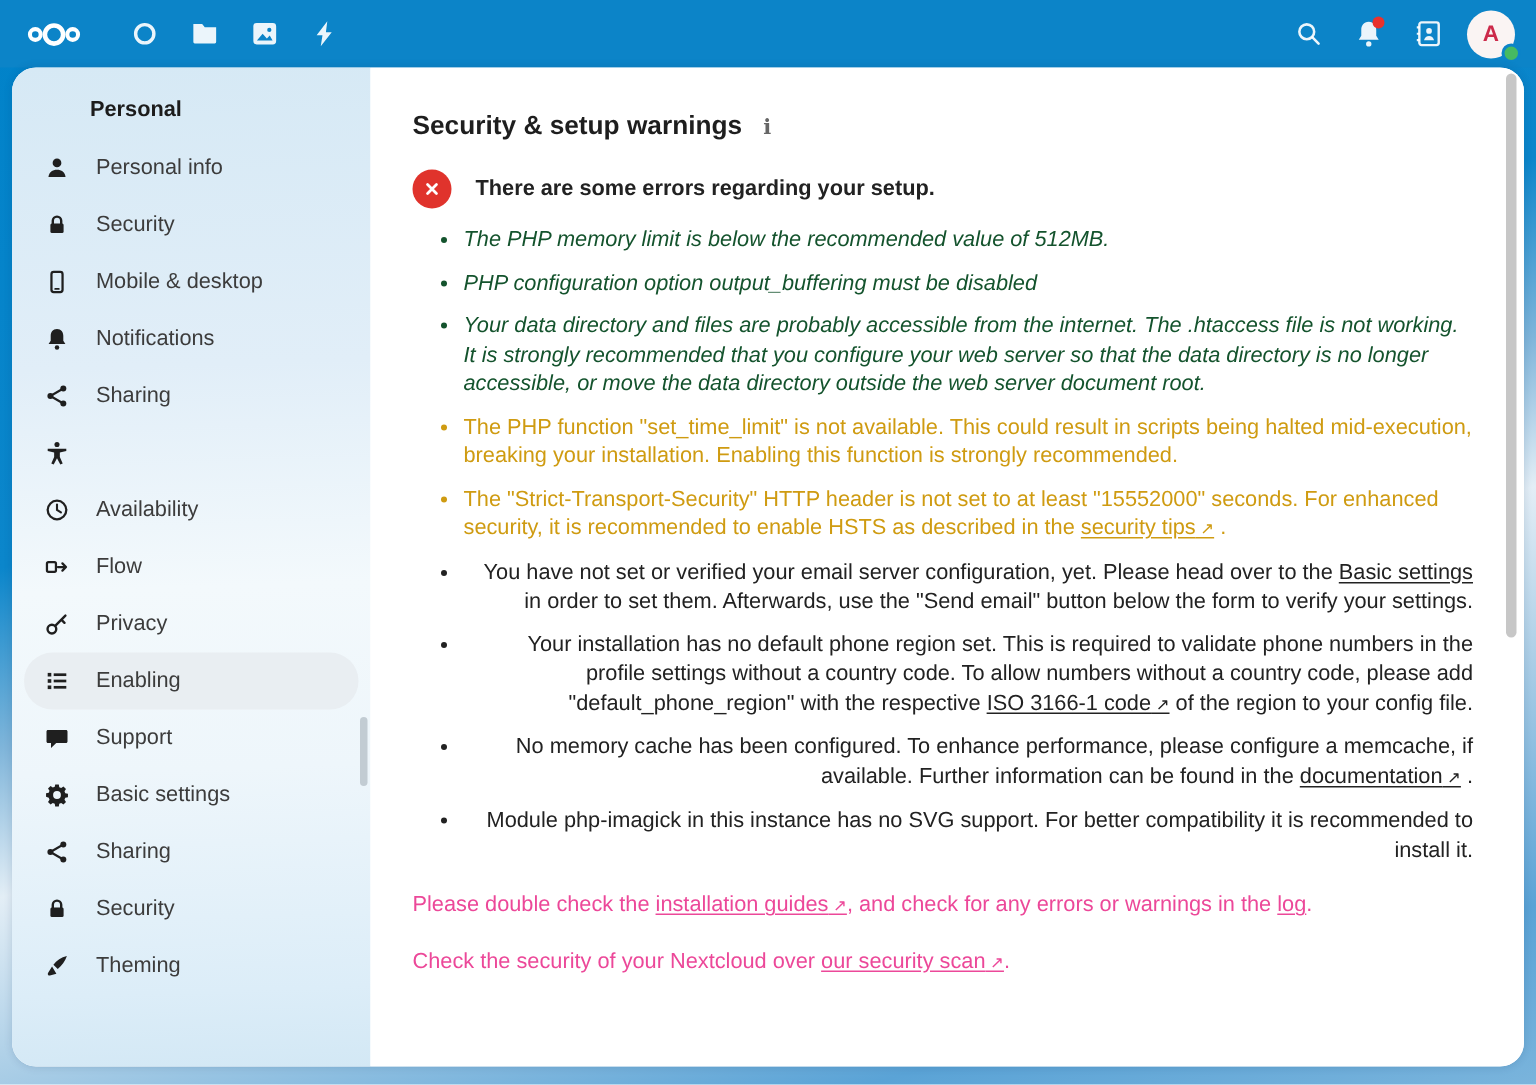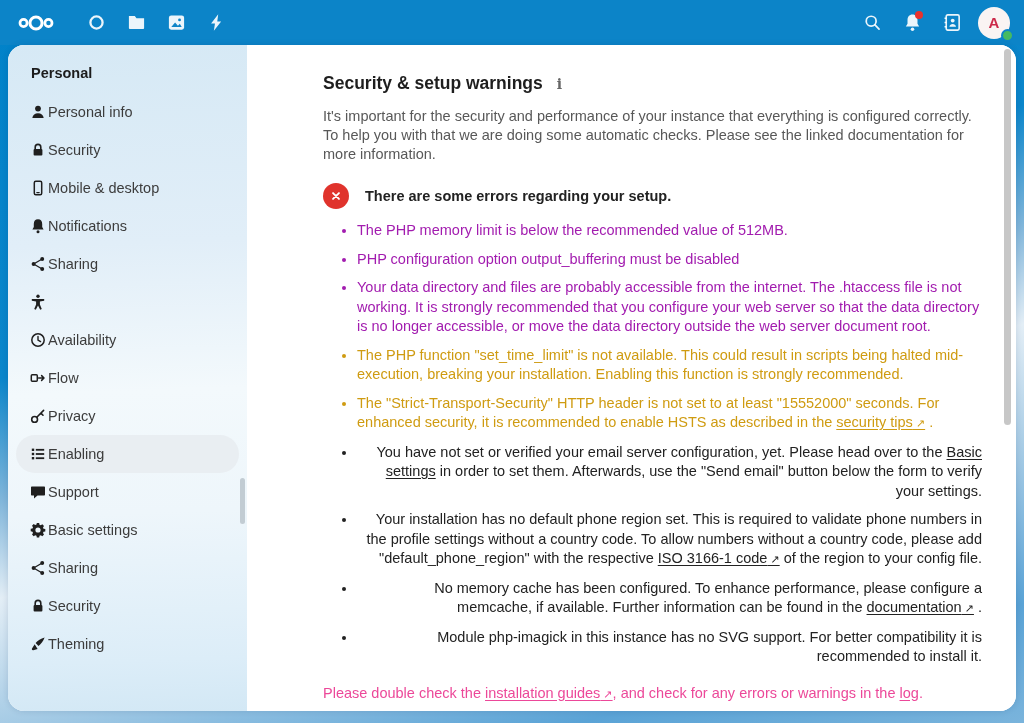--- a/index.html
+++ b/index.html
@@ -46,40 +46,40 @@
     box-shadow: 0 0 6px rgba(0,40,90,.15);
   }
 
   
   .sidebar {
     width:239px; flex:none; position:relative; padding-top:8px;
     background: linear-gradient(178deg, #d6e9f5 0%, #e1eef8 30%, #f3f9fc 52%, #eef6fb 70%, #dcedf8 92%, #d3e8f5 100%);
   }
   .nav-header {
     font-weight:700; font-size:14.5px; color:#1c1c1c;
-    padding:12px 0 12px 23px;
+    padding:12px 0 12px 52px;
   }
   .nav-header.admin { margin-top:16px; }
   .nav-item {
     display:flex; align-items:center; height:38px; margin:0 8px; padding-left:14px;
     border-radius:24px; color:#3c3c3c; cursor:pointer;
   }
   .nav-item.selected { background:#e9eef2; }
   .nav-item .icon { width:16px; height:16px; color:#1f1f1f; flex:none; }
   .nav-item .icon svg { width:16px; height:16px; display:block; }
-  .nav-label { font-size:14.5px; margin-left:2px; white-space:nowrap; }
+  .nav-label { font-size:14.5px; margin-left:18px; white-space:nowrap; }
   .scrollbar-side {
     position:absolute; top:433px; left:232px; width:5px; height:46px;
     border-radius:3px; background:#c2ccd3;
   }
 
   
   .main {
     flex:1; background:#fff; position:relative; overflow:hidden;
-    padding:24px 34px 0 28px; color:#222;margin-left:48px;
+    padding:24px 34px 0 28px; color:#222;
   }
   h1.section-heading, h2.section-heading {
     font-size:17.5px; font-weight:700; color:#1e1e1e; display:inline-block;
   }
   .heading-row { margin:4px 0 13px; }
   .info-glyph {
     font-family:"DejaVu Serif", serif; color:#666; font-size:14px; font-weight:700;
     margin-left:14px; cursor:pointer;
   }
   .intro { color:#585858; font-size:14.5px; line-height:19px; max-width:730px; }
@@ -89,21 +89,21 @@
     display:flex; align-items:center; justify-content:center;
   }
   .err-circle svg { width:14px; height:14px; }
   .error-banner-text { margin-left:16px; font-size:14.5px; color:#222;font-weight:bold; }
 
   ul.checks { list-style:disc; margin:0; padding:0 0 0 34px; }
   ul.checks:first-of-type { margin-top:12px; }
   ul.checks li {
     font-size:14.5px; line-height:19.5px; margin-bottom:9px; max-width:718px;
   }
-  ul.checks.error li { color:#a21caf; }
+  ul.checks.error li { color:#14532d;font-style:italic; }
   ul.checks.warning li { color:#cf9b11; }
   ul.checks.info li { color:#222;text-align:right; }
   a.inline-link { color:inherit; text-decoration:underline; text-underline-offset:2px; cursor:pointer; }
   .ext { font-size:11px; }
 
   .footer-line { font-size:14.5px; line-height:19.5px; color:#ec4899; margin-top:17px; }
 
   .scrollbar-main {
     position:absolute; top:4px; right:5px; width:7px; height:376px;
     background:#c7c7c7; border-radius:4px;
@@ -333,21 +333,20 @@
           <span class="nav-label">Theming</span>
         </div>
       </nav>
     <div class="scrollbar-side"></div>
   </aside>
 
   <main class="main">
     <div class="heading-row">
       <h1 class="section-heading">Security &amp; setup warnings</h1><span class="info-glyph">i</span>
     </div>
-    <p class="intro">It's important for the security and performance of your instance that everything is configured correctly. To help you with that we are doing some automatic checks. Please see the linked documentation for more information.</p>
 
     <div class="error-banner">
       <div class="err-circle">
         <svg viewBox="0 0 16 16" fill="none" stroke="#ffffff" stroke-width="2.1" stroke-linecap="round">
           <path d="M4.6 4.6l6.8 6.8M11.4 4.6l-6.8 6.8"></path>
         </svg>
       </div>
       <span class="error-banner-text">There are some errors regarding your setup.</span>
     </div>
 

